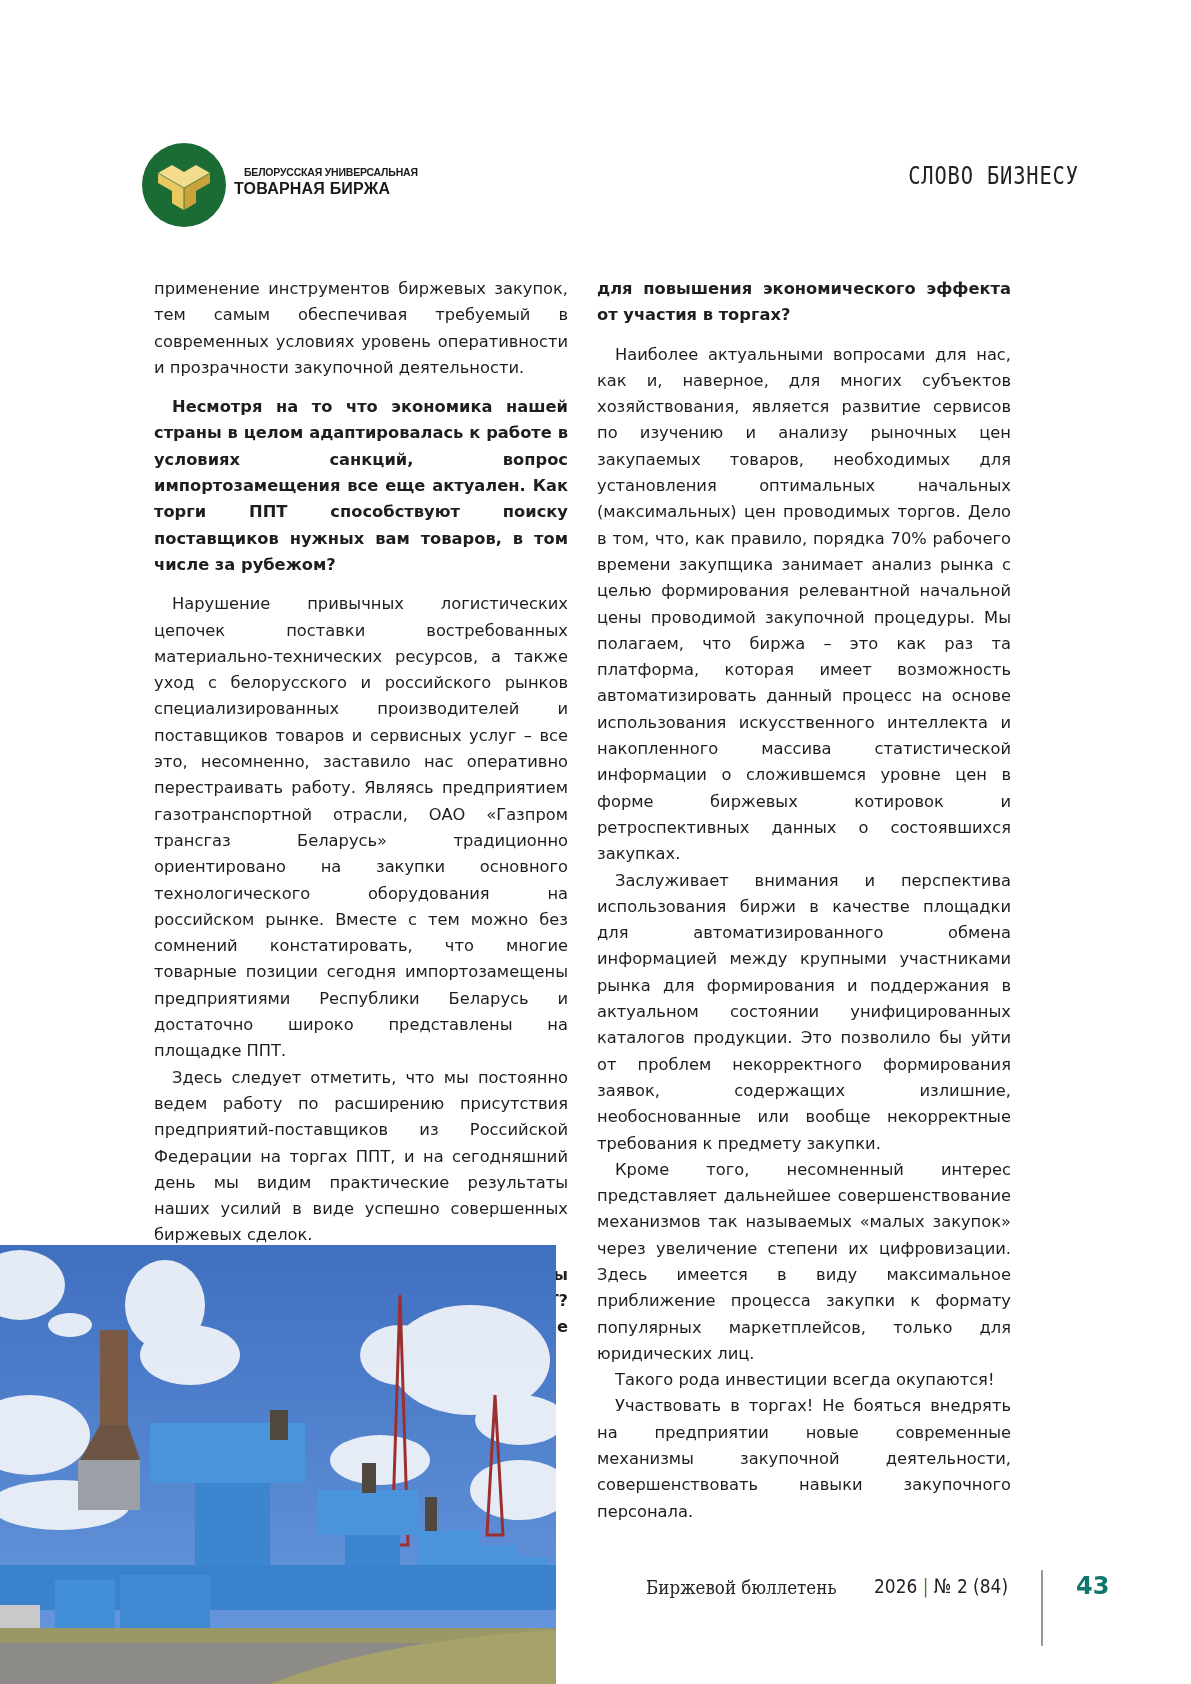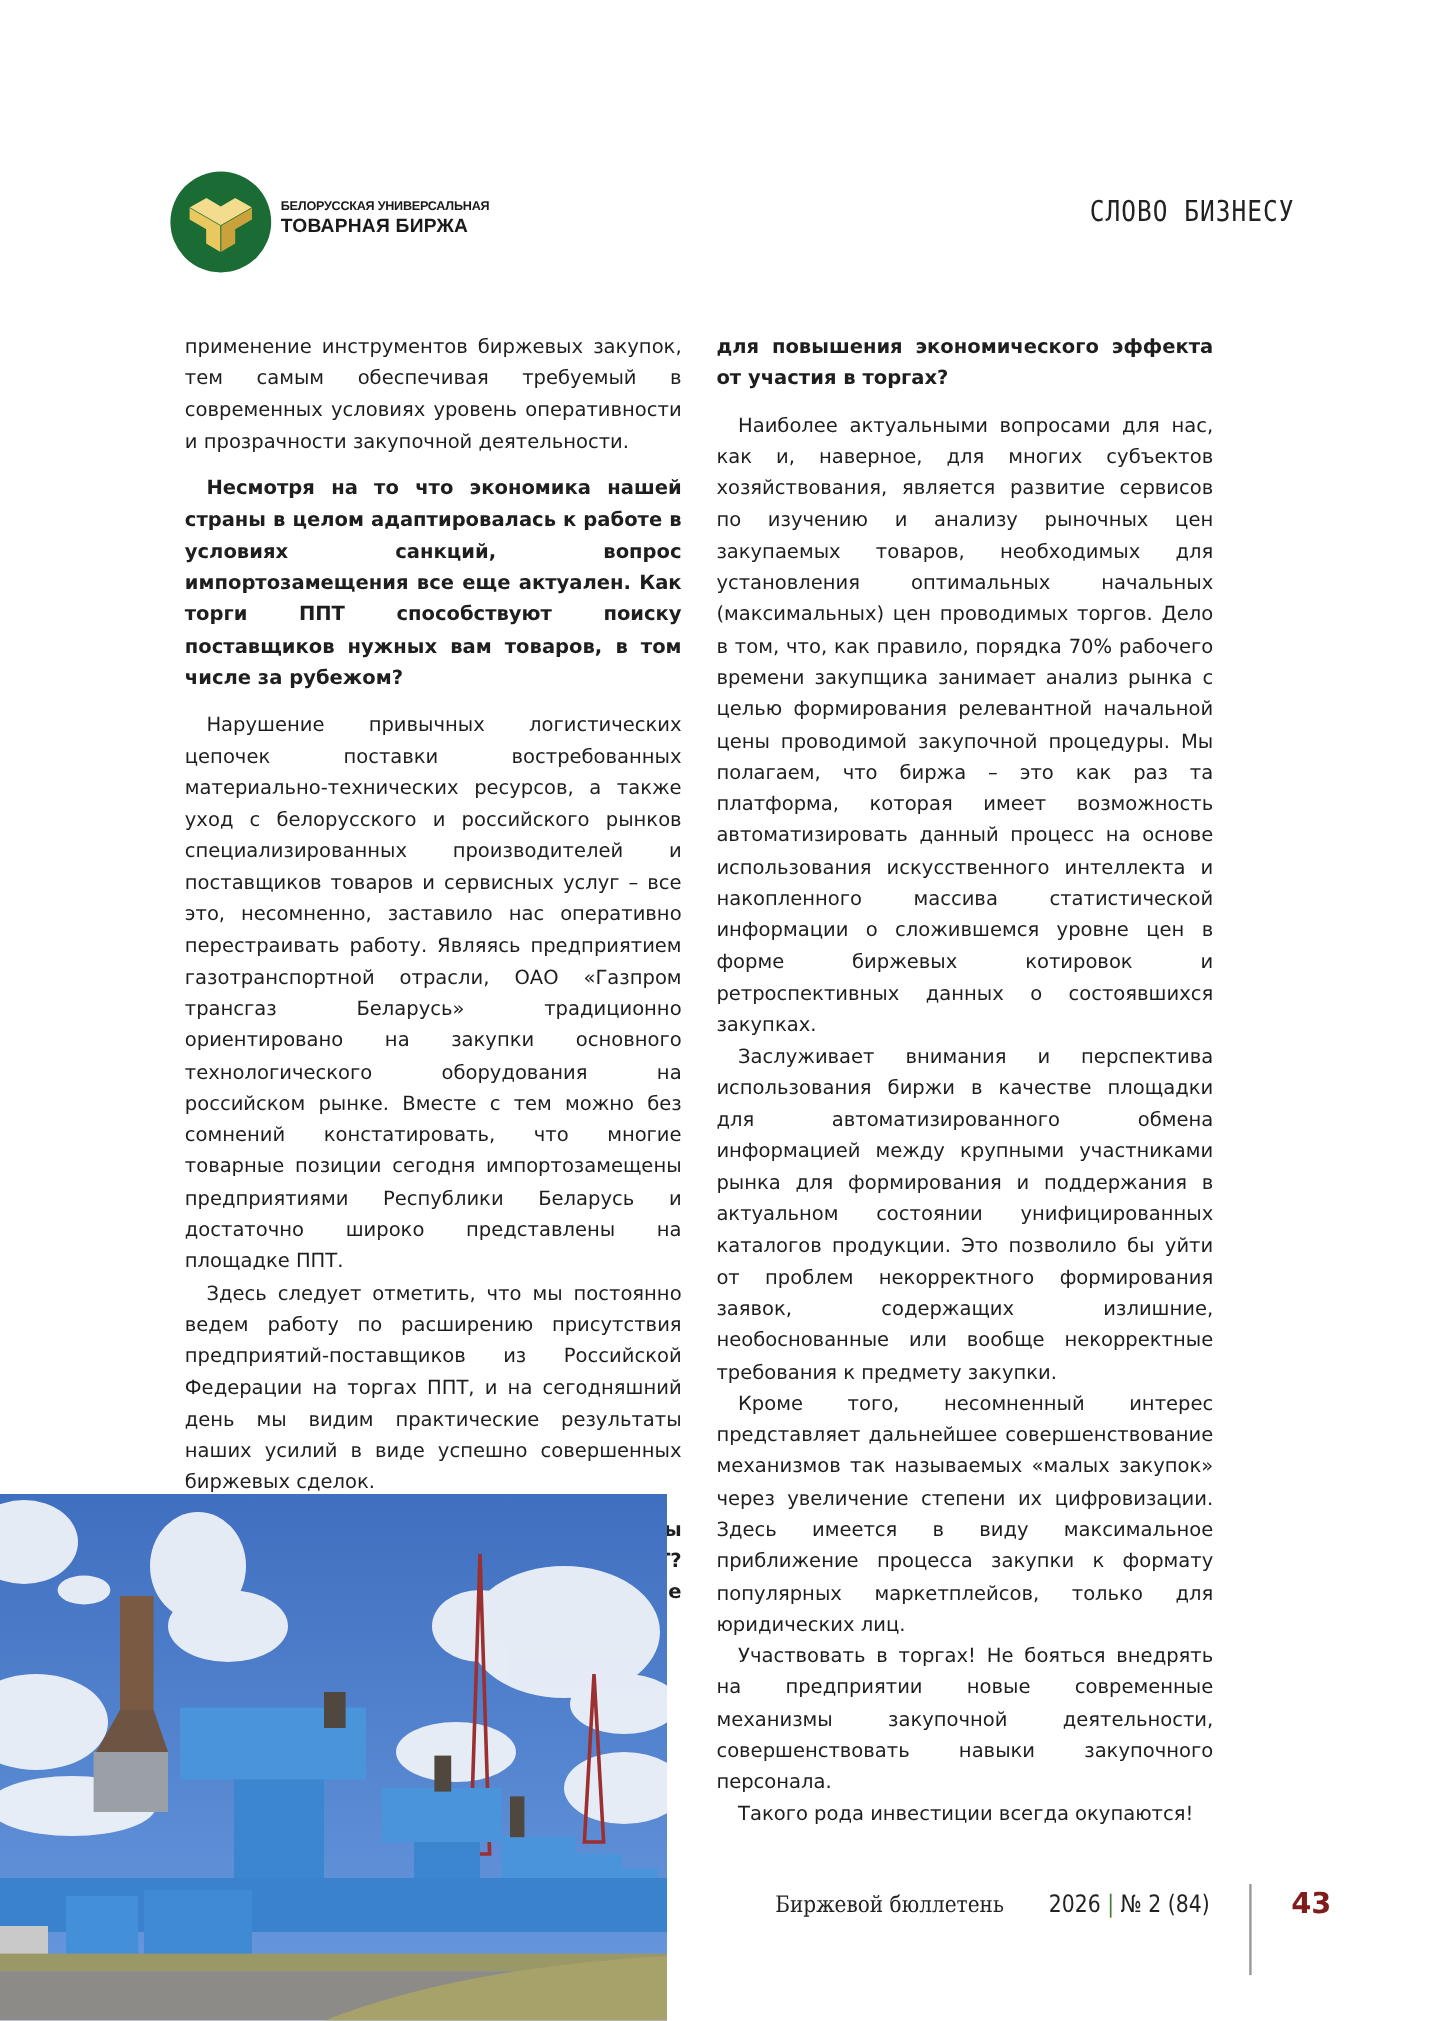--- a/index.html
+++ b/index.html
@@ -1,36 +1,36 @@
 <!DOCTYPE html>
 <html><head>
 <meta charset="utf-8">
 <style>
   html,body{margin:0;padding:0;background:#fff;}
   body{width:1191px;height:1684px;position:relative;overflow:hidden;font-family:"DejaVu Sans","Liberation Sans",sans-serif;color:#1e1e1e;}
   .logo{position:absolute;left:142px;top:143px;width:84px;height:84px;border-radius:50%;background:#1a6b34;}
   .logo svg{position:absolute;left:0;top:0;}
   .brand{position:absolute;left:234px;top:166px;}
-  .brand .l1{font-family:"Liberation Sans",sans-serif;font-weight:bold;font-size:10.5px;letter-spacing:-0.2px;color:#1a1a1a;}
+  .brand .l1{font-family:"Liberation Sans",sans-serif;font-weight:bold;font-size:10.5px;letter-spacing:-0.2px;color:#1a1a1a;margin-left:10px;}
   .brand .l2{font-family:"Liberation Sans",sans-serif;font-weight:bold;font-size:16px;letter-spacing:0.2px;color:#1a1a1a;line-height:22px;}
   .section{position:absolute;right:112px;top:162px;font-family:"DejaVu Sans Mono","Liberation Mono",monospace;font-size:24px;letter-spacing:1px;color:#222;transform:scaleX(0.85);transform-origin:right center;}
   .col{position:absolute;font-size:16.3px;line-height:26.3px;text-align:justify;}
   .col p{margin:0;text-indent:18px;}
   .col p.noindent{text-indent:0;}
   .col p.q{font-weight:bold;margin:13px 0 13px 0;}
   .col p.q.first{margin-top:0;}
   .c1{left:142px;top:276px;width:414px;margin-left:12px;}
   .c2{left:597px;top:276px;width:414px;}
   .photo{position:absolute;left:0;top:1245px;width:556px;height:439px;overflow:hidden;}
   .footer{position:absolute;top:1568px;left:646px;width:480px;height:60px;}
   .footer .pub{position:absolute;left:0;top:8px;font-family:"DejaVu Serif","Liberation Serif",serif;font-size:19px;color:#222;transform:scaleX(0.88);transform-origin:left center;white-space:nowrap;}
   .footer .issue{position:absolute;left:228px;top:6px;font-family:"DejaVu Sans","Liberation Sans",sans-serif;font-size:20px;color:#222;transform:scaleX(0.85);transform-origin:left center;white-space:nowrap;}
   .footer .sep{color:#4a7c3a;}
   .footer .vline{position:absolute;left:395px;top:2px;width:2px;height:76px;background:#999;}
-  .footer .page{position:absolute;left:430px;top:4px;font-family:"DejaVu Sans","Liberation Sans",sans-serif;font-weight:bold;font-size:24px;color:#7f1d1d;}
+  .footer .page{position:absolute;left:430px;top:4px;font-family:"DejaVu Sans","Liberation Sans",sans-serif;font-weight:bold;font-size:24px;color:#0f766e;}
 </style>
 </head>
 <body>
 
 <div class="logo">
   <svg width="84" height="84" viewBox="0 0 84 84">
 
     <polygon points="16,30 30,22 42,29 54,22 68,30 42,45" fill="#f3dc8e"></polygon>
 
     <polygon points="16,30 42,45 42,48 30,42 30,50 30,60 42,67 42,45" fill="#e8c862"></polygon>
@@ -54,22 +54,22 @@
   <p>Нарушение привычных логистических цепочек поставки востребованных материально-технических ресурсов, а также уход с белорусского и российского рынков специализированных производителей и поставщиков товаров и сервисных услуг – все это, несомненно, заставило нас оперативно перестраивать работу. Являясь предприятием газотранспортной отрасли, ОАО «Газпром трансгаз Беларусь» традиционно ориентировано на закупки основного технологического оборудования на российском рынке. Вместе с тем можно без сомнений констатировать, что многие товарные позиции сегодня импортозамещены предприятиями Республики Беларусь и достаточно широко представлены на площадке ППТ.</p>
   <p>Здесь следует отметить, что мы постоянно ведем работу по расширению присутствия предприятий-поставщиков из Российской Федерации на торгах ППТ, и на сегодняшний день мы видим практические результаты наших усилий в виде успешно совершенных биржевых сделок.</p>
   <p class="q">Какие дополнительные функции вы хотели бы видеть на площадке ППТ? Каких инструментов вам, возможно, не хватает</p>
 </div>
 
 <div class="col c2">
   <p class="q first noindent">для повышения экономического эффекта от участия в торгах?</p>
   <p>Наиболее актуальными вопросами для нас, как и, наверное, для многих субъектов хозяйствования, является развитие сервисов по изучению и анализу рыночных цен закупаемых товаров, необходимых для установления оптимальных начальных (максимальных) цен проводимых торгов. Дело в том, что, как правило, порядка 70% рабочего времени закупщика занимает анализ рынка с целью формирования релевантной начальной цены проводимой закупочной процедуры. Мы полагаем, что биржа – это как раз та платформа, которая имеет возможность автоматизировать данный процесс на основе использования искусственного интеллекта и накопленного массива статистической информации о сложившемся уровне цен в форме биржевых котировок и ретроспективных данных о состоявшихся закупках.</p>
   <p>Заслуживает внимания и перспектива использования биржи в качестве площадки для автоматизированного обмена информацией между крупными участниками рынка для формирования и поддержания в актуальном состоянии унифицированных каталогов продукции. Это позволило бы уйти от проблем некорректного формирования заявок, содержащих излишние, необоснованные или вообще некорректные требования к предмету закупки.</p>
   <p>Кроме того, несомненный интерес представляет дальнейшее совершенствование механизмов так называемых «малых закупок» через увеличение степени их цифровизации. Здесь имеется в виду максимальное приближение процесса закупки к формату популярных маркетплейсов, только для юридических лиц.</p>
+  <p>Такого рода инвестиции всегда окупаются!</p>
   <p>Участвовать в торгах! Не бояться внедрять на предприятии новые современные механизмы закупочной деятельности, совершенствовать навыки закупочного персонала.</p>
-  <p>Такого рода инвестиции всегда окупаются!</p>
 </div>
 
 <div class="photo">
   <svg width="556" height="439" viewBox="0 0 556 439">
     <defs>
       <linearGradient id="sky" x1="0" y1="0" x2="0" y2="1">
         <stop offset="0" stop-color="#3f6fbf"></stop>
         <stop offset="1" stop-color="#6a9be0"></stop>
       </linearGradient>
     </defs>

